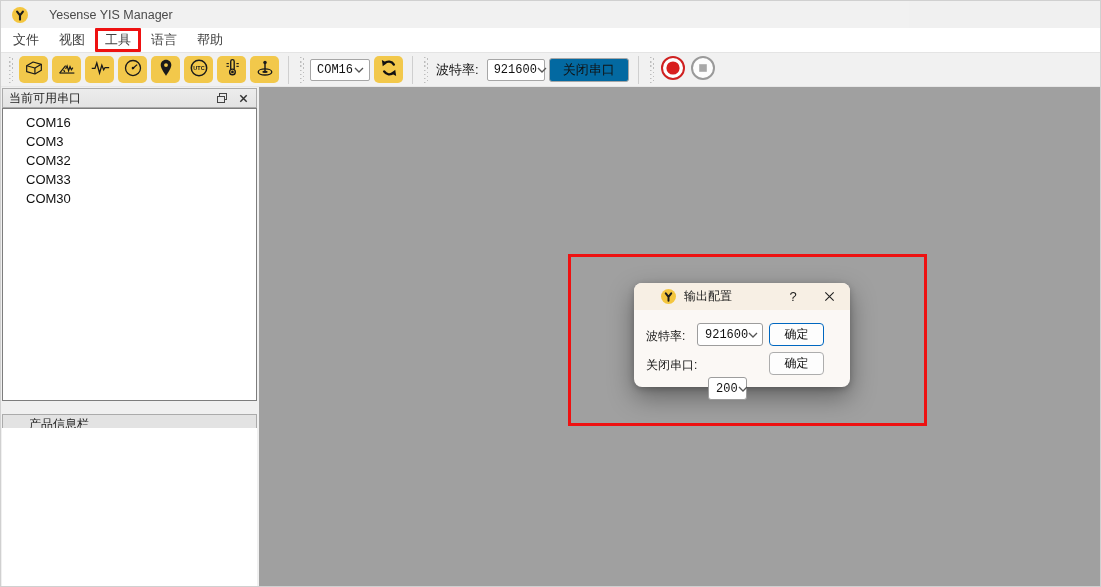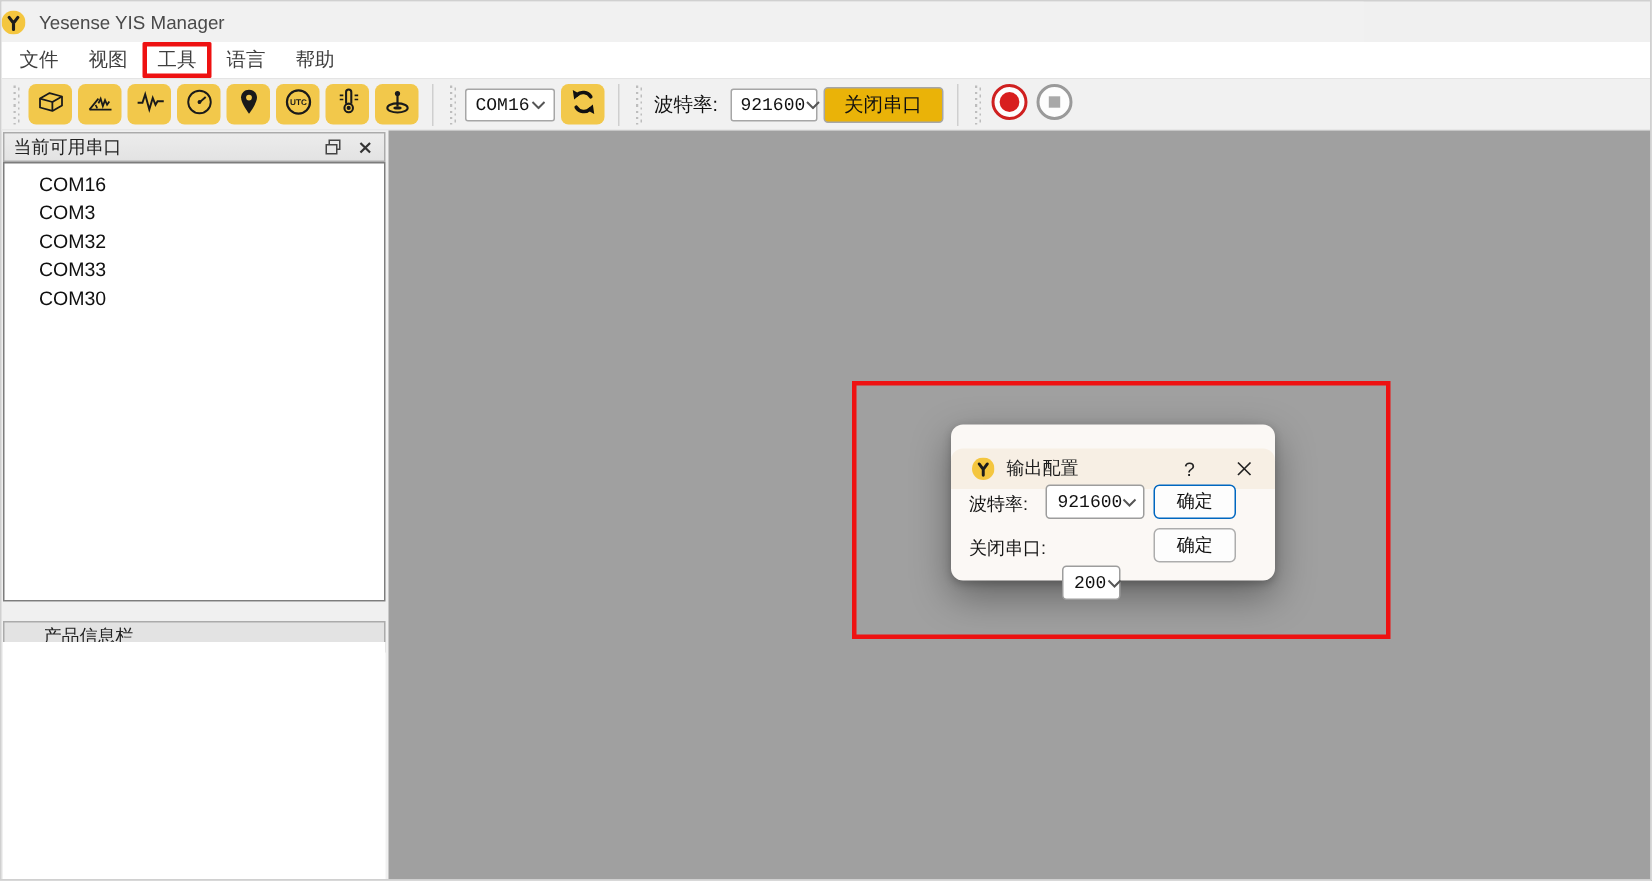--- a/index.html
+++ b/index.html
@@ -1,62 +1,62 @@
 <!DOCTYPE html>
 <html><head>
 <meta charset="utf-8">
 <style>
   html,body{margin:0;padding:0;}
   body{font-family:"Liberation Sans","DejaVu Sans",sans-serif;-webkit-font-smoothing:antialiased;}
   .app{position:relative;width:1101px;height:587px;background:#f0f0f0;overflow:hidden;border:1px solid #d0d0d0;box-sizing:border-box;}
   .mono{font-family:"Liberation Mono","DejaVu Sans Mono",monospace;}
 
   
-  .titlebar{position:absolute;left:0;top:0;width:908px;height:27px;background:#f1f1f1;display:flex;align-items:center;box-sizing:border-box;}
+  .titlebar{position:absolute;left:0;top:0;width:908px;height:27px;background:#f1f1f1;display:flex;align-items:center;padding-left:11px;box-sizing:border-box;gap:12px;}
   .titlebar .app-icon{width:16px;height:16px;display:inline-flex;}
   .title-text{margin-left:9px;font-size:12.5px;color:#4a4a4a;}
 
   
   .menubar{position:absolute;left:0;top:27px;width:1101px;height:25px;background:#ffffff;border-bottom:1px solid #e4e4e4;display:flex;align-items:center;padding-left:2px;box-sizing:border-box;}
   .menu-item{display:inline-flex;align-items:center;justify-content:center;padding:3px 10px;font-size:13px;color:#3f3f3f;cursor:default;}
   .menu-item.highlight{border:3px solid #ee1111;padding:0 7px;border-radius:1px;}
 
   
   .toolbar{position:absolute;left:0;top:52px;width:1101px;height:34px;background:#f1f1f1;border-bottom:1px solid #e7e7e7;display:flex;align-items:center;padding-left:6px;box-sizing:border-box;gap:4px;}
   .grip{width:4px;height:26px;background:repeating-linear-gradient(180deg,#bdbdbd 0 1.5px,transparent 1.5px 4.2px),repeating-linear-gradient(180deg,#bdbdbd 0 1.5px,transparent 1.5px 4.2px);background-size:1.5px 100%,1.5px 100%;background-position:0 0,3px 2px;background-repeat:repeat-y;margin:0 2px;}
   .tb-sep{width:1px;height:28px;background:#cfcfcf;margin:0 5px;}
   .tool-btn{width:29px;height:27px;border:none;border-radius:5px;background:#f2c84b;display:flex;align-items:center;justify-content:center;padding:0;cursor:pointer;}
   .tool-btn svg{width:22px;height:22px;}
   .combo{height:22px;background:#fff;border:1px solid #a6a6a6;border-radius:2px;display:inline-flex;align-items:center;padding:0 5px 0 6px;box-sizing:border-box;font-size:12px;color:#111;cursor:pointer;}
   .combo .chev{margin-left:auto;display:inline-flex;}
   .combo-com{width:60px;}
   .combo-baud{width:58px;}
   .tb-label{font-size:13px;color:#111;margin:0 4px 0 2px;white-space:nowrap;}
-  .plain-btn{height:24px;background:#eab308;border:1px solid #a6a6a6;border-radius:3px;font-size:13px;color:#111;padding:0 13px;cursor:pointer;font-family:inherit;}
+  .plain-btn{height:24px;background:#0369a1;border:1px solid #a6a6a6;border-radius:3px;font-size:13px;color:#111;padding:0 13px;cursor:pointer;font-family:inherit;}
   .round-btn{width:26px;height:26px;border:none;background:transparent;padding:0;display:flex;align-items:center;justify-content:center;cursor:pointer;}
 
   
   .dock-header{position:absolute;left:1px;width:255px;background:linear-gradient(#ececec,#e3e3e3);border:1px solid #ababab;box-sizing:border-box;display:flex;align-items:center;padding:0 6px;font-size:12px;color:#222;}
   .ports-header{top:87px;height:20px;}
   .dock-header .sp{flex:1;}
   .hdr-icon{width:14px;height:14px;display:inline-flex;align-items:center;justify-content:center;margin-left:7px;cursor:pointer;}
   .ports-list{position:absolute;left:1px;top:107px;width:255px;height:293px;background:#ffffff;border:1px solid #7d7d7d;box-sizing:border-box;padding-top:4px;overflow:hidden;}
   .port-item{height:19px;line-height:19px;padding-left:23px;font-size:13px;color:#101010;cursor:pointer;}
   .info-header{top:413px;height:21px;background:#e3e3e3;padding-left:26px;}
   .info-content{position:absolute;left:1px;top:427px;width:255px;height:160px;background:#ffffff;}
 
   
   .workspace{position:absolute;left:258px;top:86px;width:843px;height:501px;background:#a0a0a0;}
 
   
   .red-rect{position:absolute;left:567px;top:253px;width:353px;height:166px;border:3px solid #ee1111;background:transparent;pointer-events:none;}
 
   
   .dialog{position:absolute;left:633px;top:282px;width:216px;height:104px;border-radius:8px;background:#fbf8f5;box-shadow:0 10px 26px rgba(0,0,0,.38),0 2px 6px rgba(0,0,0,.22);}
-  .dlg-titlebar{position:absolute;left:0;top:16px;right:0;height:27px;background:#f7efe4;border-radius:8px 8px 0 0;display:flex;align-items:center;padding:0 14px;box-sizing:border-box;}
+  .dlg-titlebar{position:absolute;left:0;top:0;right:0;height:27px;background:#f7efe4;border-radius:8px 8px 0 0;display:flex;align-items:center;padding:0 27px;box-sizing:border-box;}
   .dlg-titlebar .dlg-icon{width:15px;height:15px;display:inline-flex;}
   .dlg-title{margin-left:8px;font-size:12px;color:#1c1c1c;}
   .dlg-help{position:absolute;right:46px;top:0;height:27px;width:22px;display:flex;align-items:center;justify-content:center;font-size:13px;color:#222;cursor:pointer;}
   .dlg-close{position:absolute;right:8px;top:0;height:27px;width:26px;display:flex;align-items:center;justify-content:center;cursor:pointer;}
   .dlg-label{position:absolute;font-size:12px;color:#141414;white-space:nowrap;}
   .dlg-combo{position:absolute;height:23px;background:#fff;border:1px solid #9d9d9d;border-radius:3px;display:flex;align-items:center;padding:0 5px 0 7px;box-sizing:border-box;font-size:12px;color:#111;cursor:pointer;}
   .dlg-btn{position:absolute;width:55px;height:23px;background:#fdfdfd;border:1px solid #adadad;border-radius:4px;font-size:12px;color:#111;cursor:pointer;font-family:inherit;padding:0;}
   .dlg-btn.primary{border:1.6px solid #0067c0;}
 </style>
 </head>

